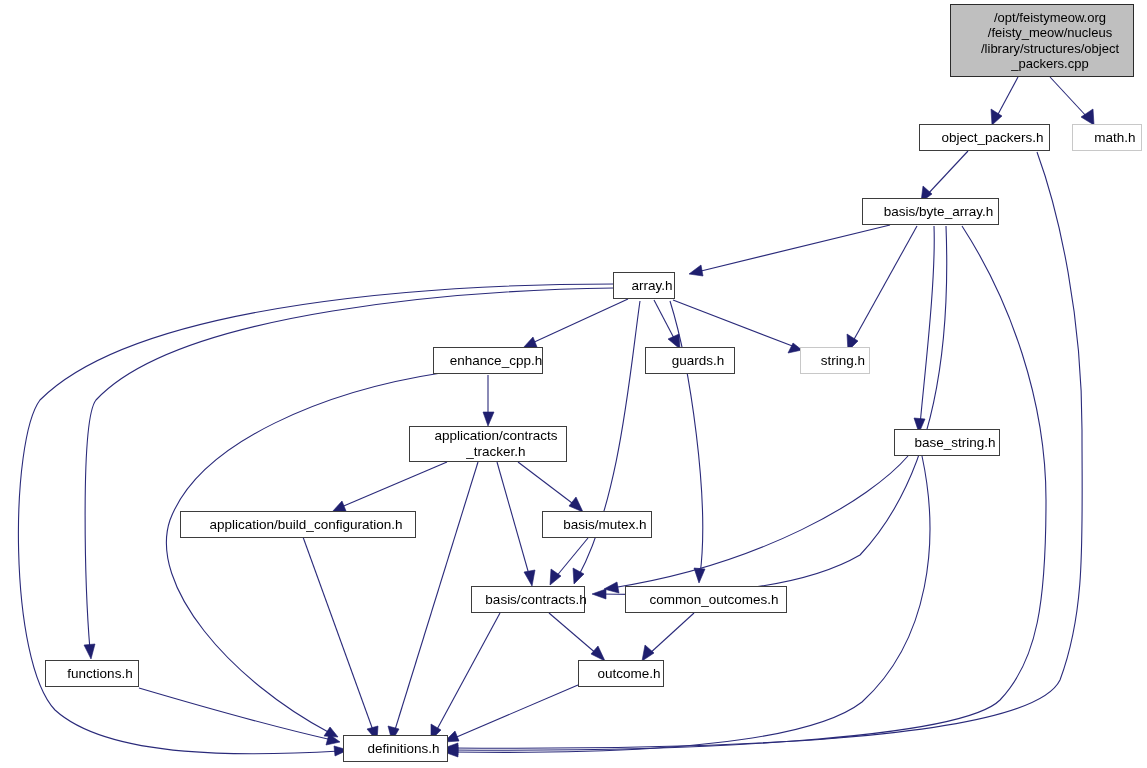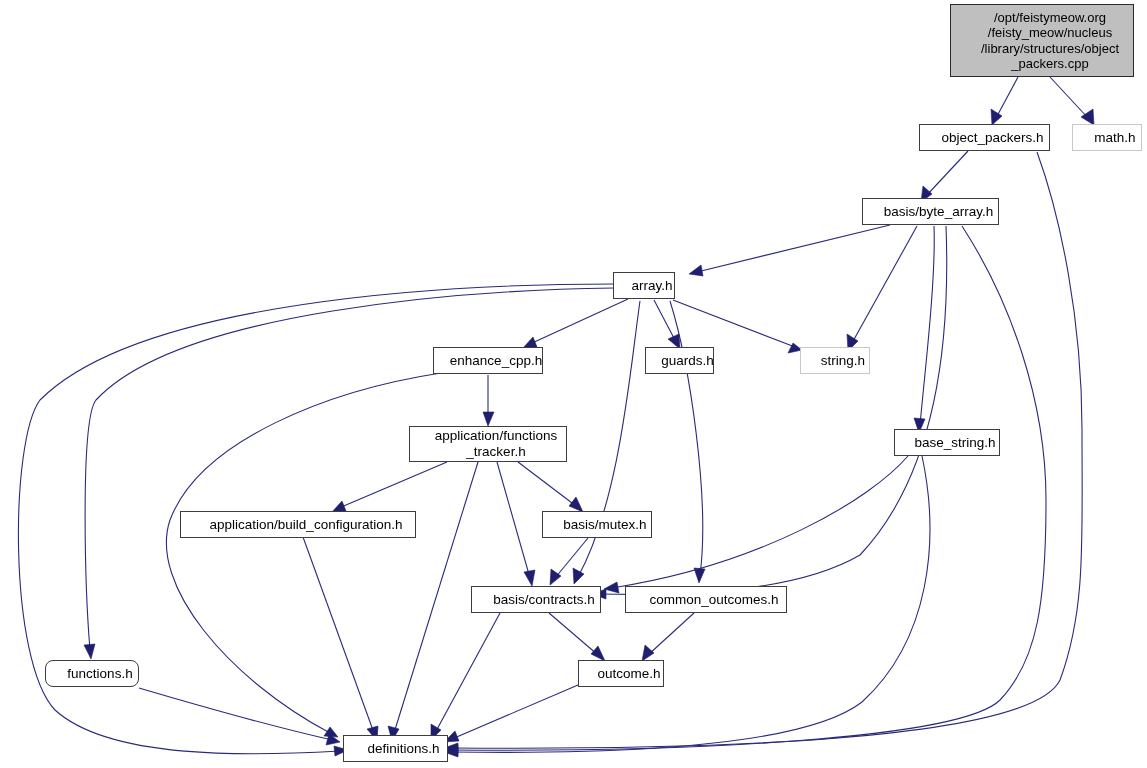--- a/index.html
+++ b/index.html
@@ -242,54 +242,54 @@
   </div>
 
   <div class="node" style="left:613px; top:272px; width:62px; height:27px;">
     <span>array.h</span>
   </div>
 
   <div class="node" style="left:433px; top:347px; width:110px; height:27px;">
     <span>enhance_cpp.h</span>
   </div>
 
-  <div class="node" style="left:645px; top:347px; width:69px; height:27px;">
+  <div class="node" style="left:645px; top:347px; width:90px; height:27px;">
     <span>guards.h</span>
   </div>
 
   <div class="node system" style="left:800px; top:347px; width:70px; height:27px;">
     <span>string.h</span>
   </div>
 
   <div class="node" style="left:409px; top:426px; width:158px; height:36px;">
-    <span>application/functions
+    <span>application/contracts
 _tracker.h</span>
   </div>
 
   <div class="node" style="left:865px; top:429px; width:106px; height:27px;margin-left:29px;">
     <span>base_string.h</span>
   </div>
 
   <div class="node" style="left:180px; top:511px; width:236px; height:27px;">
     <span>application/build_configuration.h</span>
   </div>
 
   <div class="node" style="left:542px; top:511px; width:110px; height:27px;">
     <span>basis/mutex.h</span>
   </div>
 
-  <div class="node" style="left:471px; top:586px; width:130px; height:27px;">
+  <div class="node" style="left:471px; top:586px; width:114px; height:27px;">
     <span>basis/contracts.h</span>
   </div>
 
   <div class="node" style="left:625px; top:586px; width:162px; height:27px;">
     <span>common_outcomes.h</span>
   </div>
 
-  <div class="node" style="left:45px; top:660px; width:94px; height:27px;border-radius:8px;">
+  <div class="node" style="left:45px; top:660px; width:94px; height:27px;">
     <span>functions.h</span>
   </div>
 
   <div class="node" style="left:578px; top:660px; width:86px; height:27px;">
     <span>outcome.h</span>
   </div>
 
   <div class="node" style="left:343px; top:735px; width:105px; height:27px;align-items:center;">
     <span>definitions.h</span>
   </div>

